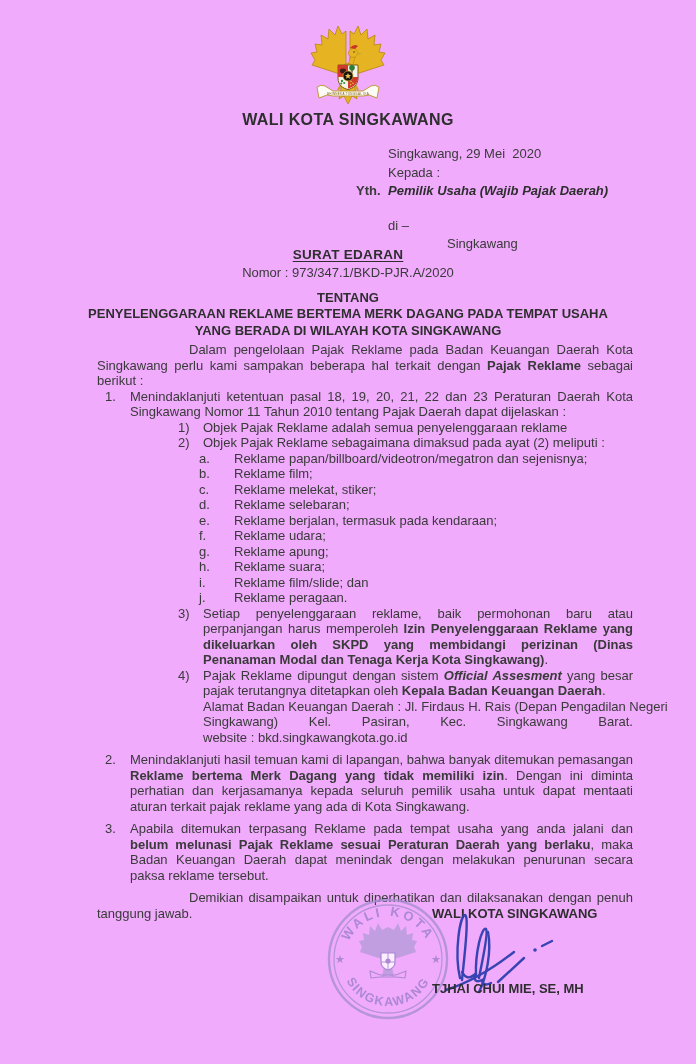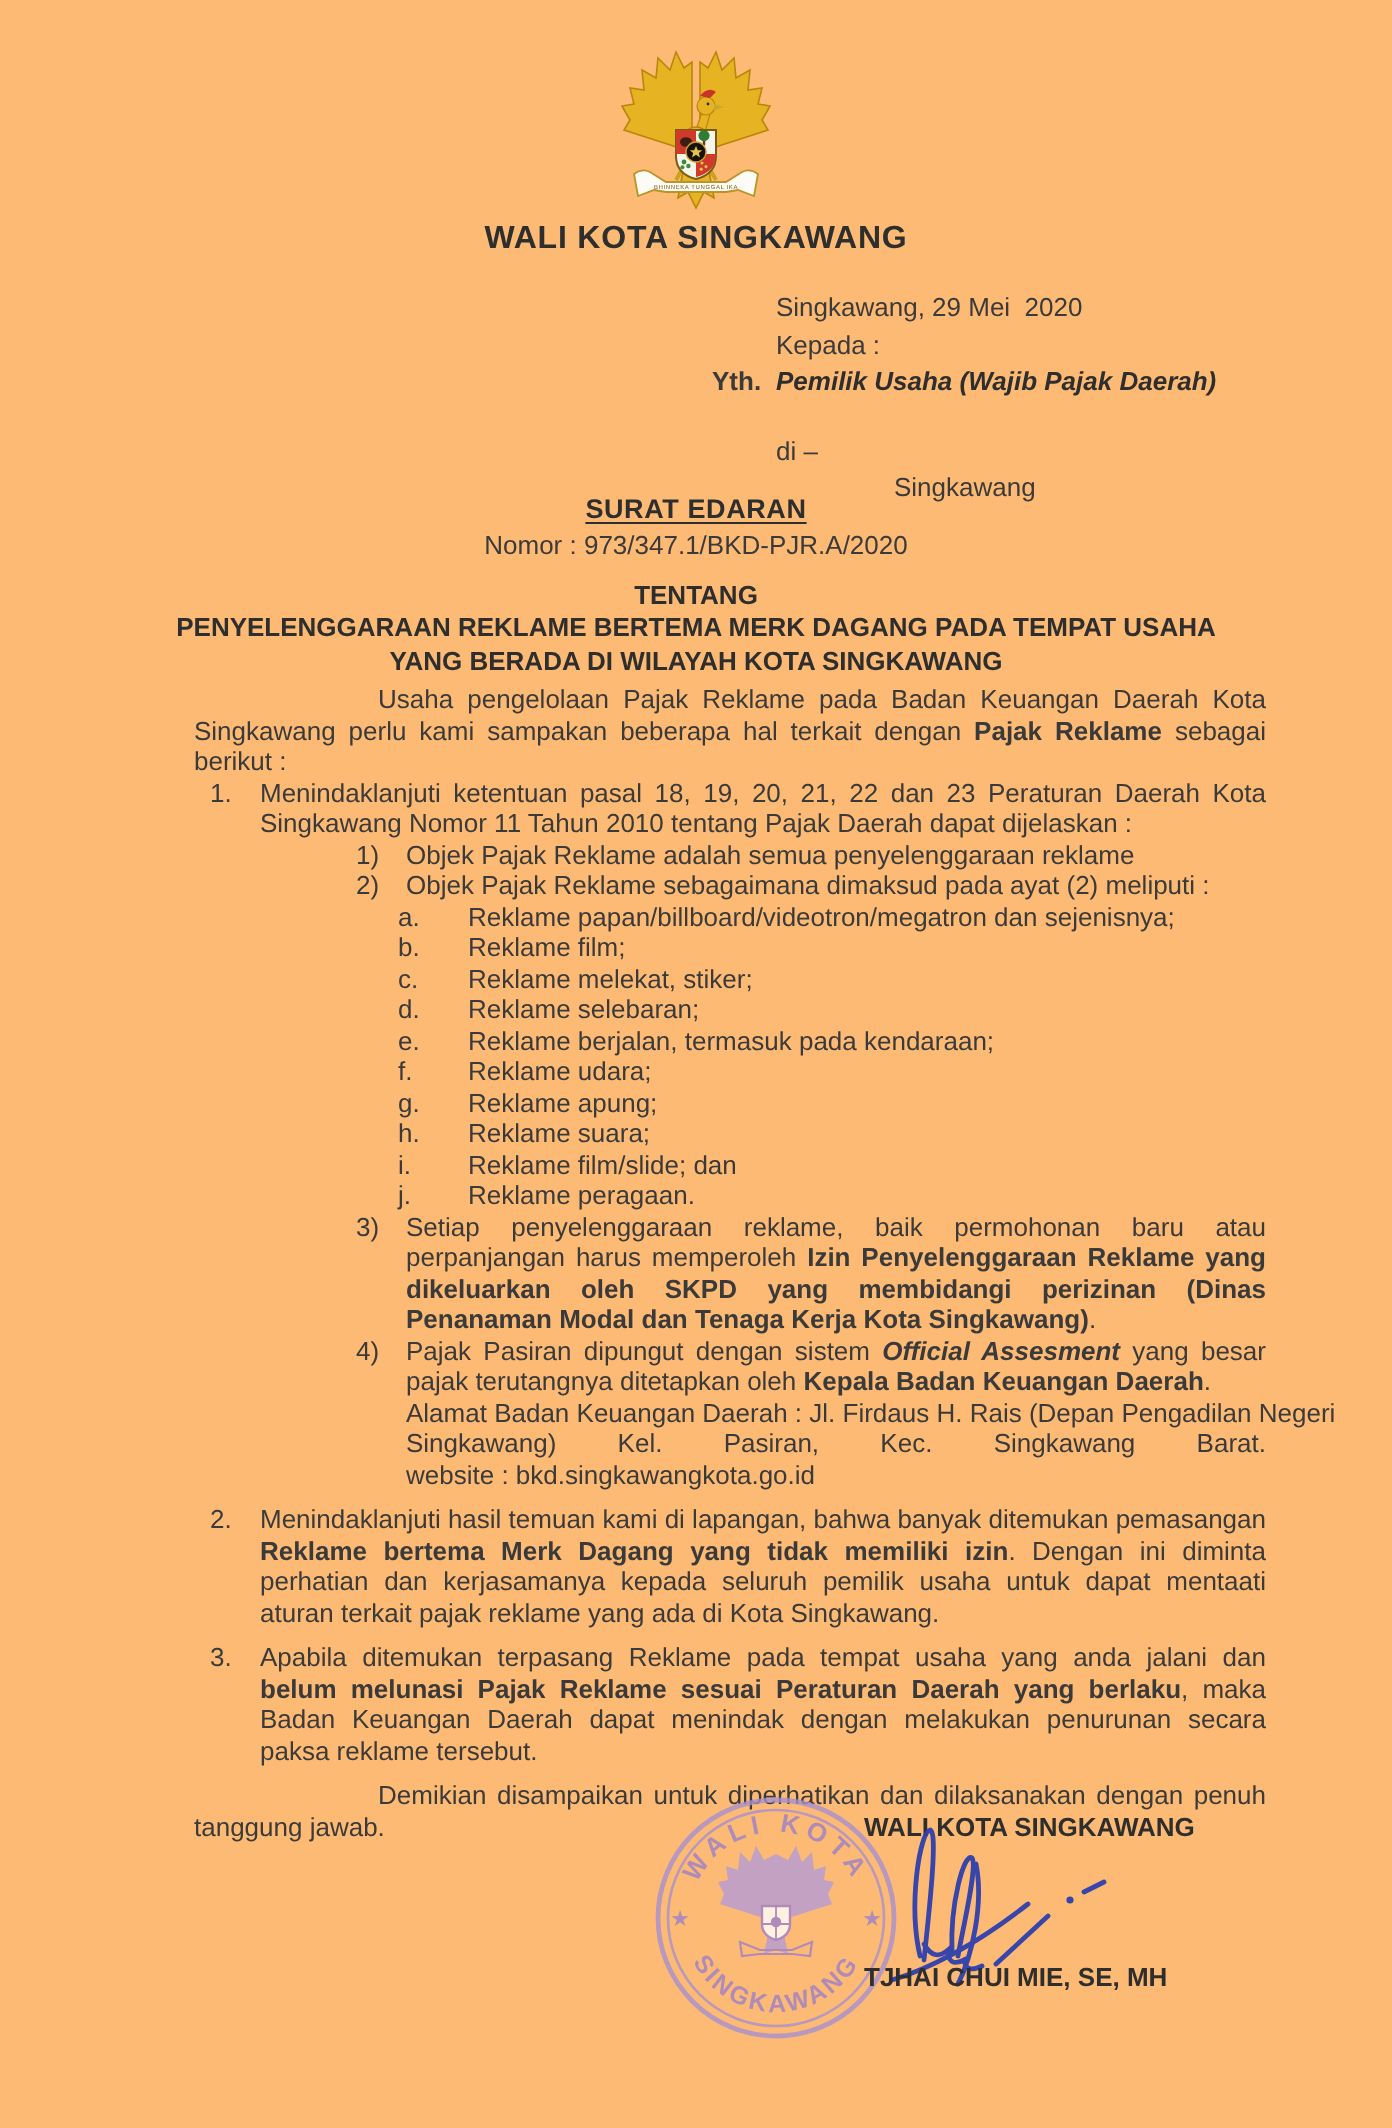--- a/index.html
+++ b/index.html
@@ -1,16 +1,16 @@
 <!DOCTYPE html>
 <html><head>
 <meta charset="utf-8">
 <style>
   html,body{margin:0;padding:0;background:#ffffff;}
-  .page{position:relative;width:696px;height:1064px;background:#fdba74;overflow:hidden;
+  .page{position:relative;width:696px;height:1064px;background:#f0abfc;overflow:hidden;
         font-family:"Liberation Sans", sans-serif;color:#3a3a3a;}
   .b{font-weight:700;}
   .i{font-style:italic;}
 
   
   .emblem{position:absolute;left:308px;top:23px;width:80px;height:84px;}
   .lh-title{position:absolute;left:0;top:111px;width:696px;text-align:center;
             font-size:16px;font-weight:700;color:#2e2e2e;letter-spacing:.4px;}
 
   
@@ -106,21 +106,21 @@
 
   <div class="subject">
     <div class="doc-type">SURAT EDARAN</div>
     <div class="doc-number">Nomor : 973/347.1/BKD-PJR.A/2020</div>
     <div class="tentang">TENTANG</div>
     <div class="subj-line">PENYELENGGARAAN REKLAME BERTEMA MERK DAGANG PADA TEMPAT USAHA</div>
     <div class="subj-line">YANG BERADA DI WILAYAH KOTA SINGKAWANG</div>
   </div>
 
   <div class="body">
-    <div class="indent"><span>Usaha pengelolaan Pajak Reklame pada Badan Keuangan Daerah Kota Singkawang perlu kami sampakan beberapa hal terkait dengan </span><span class="b">Pajak Reklame</span><span> sebagai berikut :</span></div>
+    <div class="indent"><span>Dalam pengelolaan Pajak Reklame pada Badan Keuangan Daerah Kota Singkawang perlu kami sampakan beberapa hal terkait dengan </span><span class="b">Pajak Reklame</span><span> sebagai berikut :</span></div>
 
     <div class="li1">
       <span class="num">1.</span>
       <div><span>Menindaklanjuti ketentuan pasal 18, 19, 20, 21, 22 dan 23 Peraturan Daerah Kota Singkawang Nomor 11 Tahun 2010 tentang Pajak Daerah dapat dijelaskan :</span></div>
       <div class="li2">
         <span class="num">1)</span>
         <div><span>Objek Pajak Reklame adalah semua penyelenggaraan reklame</span></div>
       </div>
       <div class="li2">
         <span class="num">2)</span>
@@ -177,21 +177,21 @@
               <span>Reklame peragaan.</span>
             </div>
           </div>
       </div>
       <div class="li2">
         <span class="num">3)</span>
         <div><span>Setiap penyelenggaraan reklame, baik permohonan baru atau perpanjangan harus memperoleh </span><span class="b">Izin Penyelenggaraan Reklame yang dikeluarkan oleh SKPD yang membidangi perizinan (Dinas Penanaman Modal dan Tenaga Kerja Kota Singkawang)</span><span>.</span></div>
       </div>
       <div class="li2">
         <span class="num">4)</span>
-        <div><span>Pajak Pasiran dipungut dengan sistem </span><span class="b i">Official Assesment</span><span> yang besar pajak terutangnya ditetapkan oleh </span><span class="b">Kepala Badan Keuangan Daerah</span><span>.</span></div>
+        <div><span>Pajak Reklame dipungut dengan sistem </span><span class="b i">Official Assesment</span><span> yang besar pajak terutangnya ditetapkan oleh </span><span class="b">Kepala Badan Keuangan Daerah</span><span>.</span></div>
         <div class="addr-l1">Alamat Badan Keuangan Daerah : Jl. Firdaus H. Rais (Depan Pengadilan Negeri</div>
         <div class="addr-l2">Singkawang) Kel. Pasiran, Kec. Singkawang Barat.</div>
         <div class="addr-l3">website : bkd.singkawangkota.go.id</div>
       </div>
     </div>
 
     <div class="li1 mt">
       <span class="num">2.</span>
       <div><span>Menindaklanjuti hasil temuan kami di lapangan, bahwa banyak ditemukan pemasangan </span><span class="b">Reklame bertema Merk Dagang yang tidak memiliki izin</span><span>. Dengan ini diminta perhatian dan kerjasamanya kepada seluruh pemilik usaha untuk dapat mentaati aturan terkait pajak reklame yang ada di Kota Singkawang.</span></div>
     </div>

